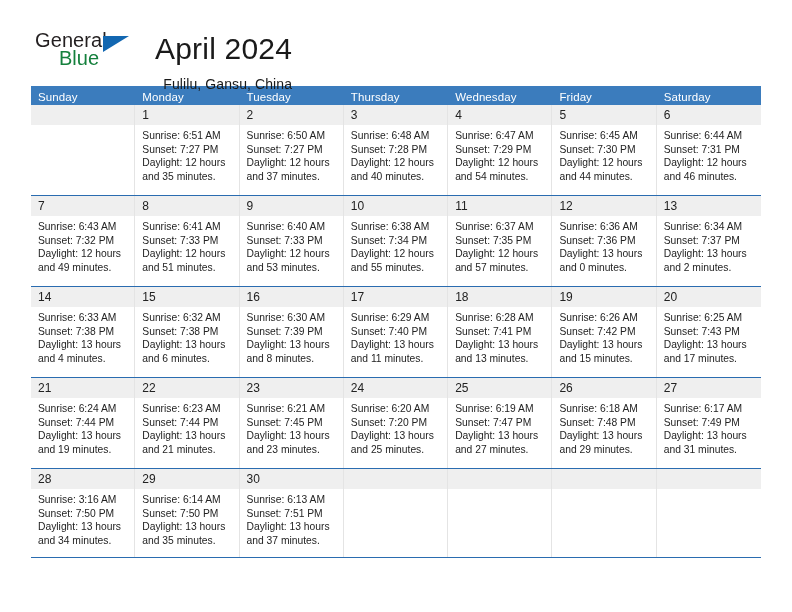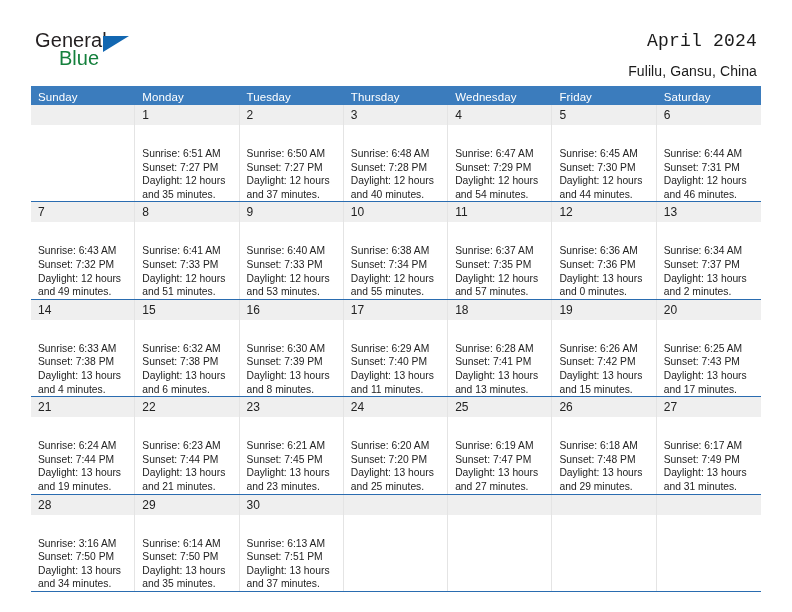--- a/index.html
+++ b/index.html
@@ -16,24 +16,23 @@
     position: relative;
     width: 792px;
     height: 612px;
     background: #ffffff;
   }
 
   
   .header {
     display: flex;
     align-items: flex-start;
-    justify-content: space-between;
+    justify-content: flex-start;
     padding: 30px 35px 0 35px;
     height: 72px;
-    gap: 42px;
   }
 
   .brand {
     position: relative;
     width: 120px;
     height: 48px;
     line-height: 1;
   }
   .brand-general {
     font-size: 20px;
@@ -58,26 +57,25 @@
     height: 0;
     border-left: 26px solid #1267b1;
     border-bottom: 16px solid transparent;
   }
 
   .title-block {
     text-align: right;
     padding-top: 2px;
   }
   .cal-title {
-    font-size: 18px;
+    font-size: 30px;
     color: #1a1a1a;
     font-weight: normal;
     line-height: 1.1;
     letter-spacing: 0.2px;
-    font-family: Liberation Mono, monospace;
   }
   .cal-location {
     font-size: 14px;
     color: #1a1a1a;
     margin-top: 11px;
     letter-spacing: 0.1px;
   }
 
   
   .calendar {
@@ -117,21 +115,21 @@
     background: #efefef;
     font-size: 12px;
     color: #222222;
     padding: 3px 7px 3px 7px;
     height: 20px;
     line-height: 14px;
   }
   .day-cell.empty .day-number { color: transparent; }
 
   .day-body {
-    padding: 22px 7px 0 7px;
+    padding: 4px 7px 0 7px;
     font-size: 10.3px;
     line-height: 13.6px;
     color: #232323;
   }
   .day-body div { white-space: nowrap; }
 
   .week-row.last .day-cell { min-height: 88px; }
 </style>
 </head>
 <body>

